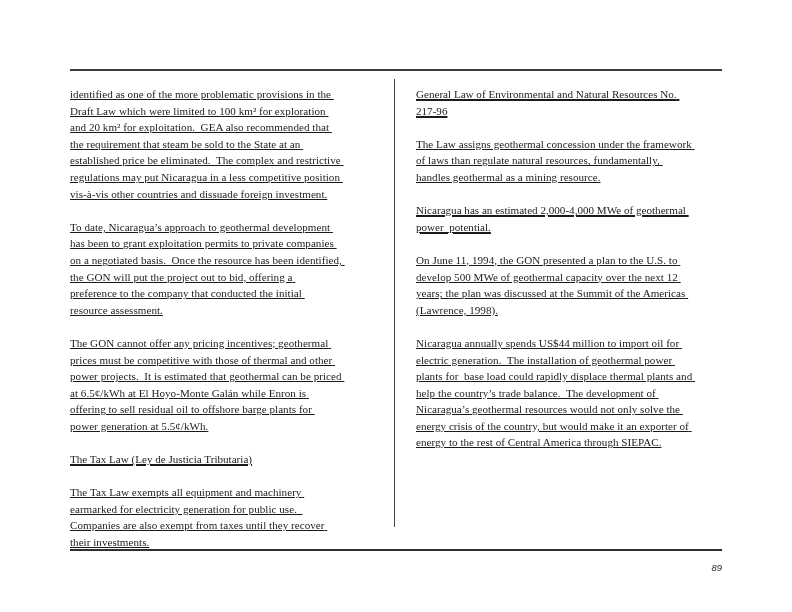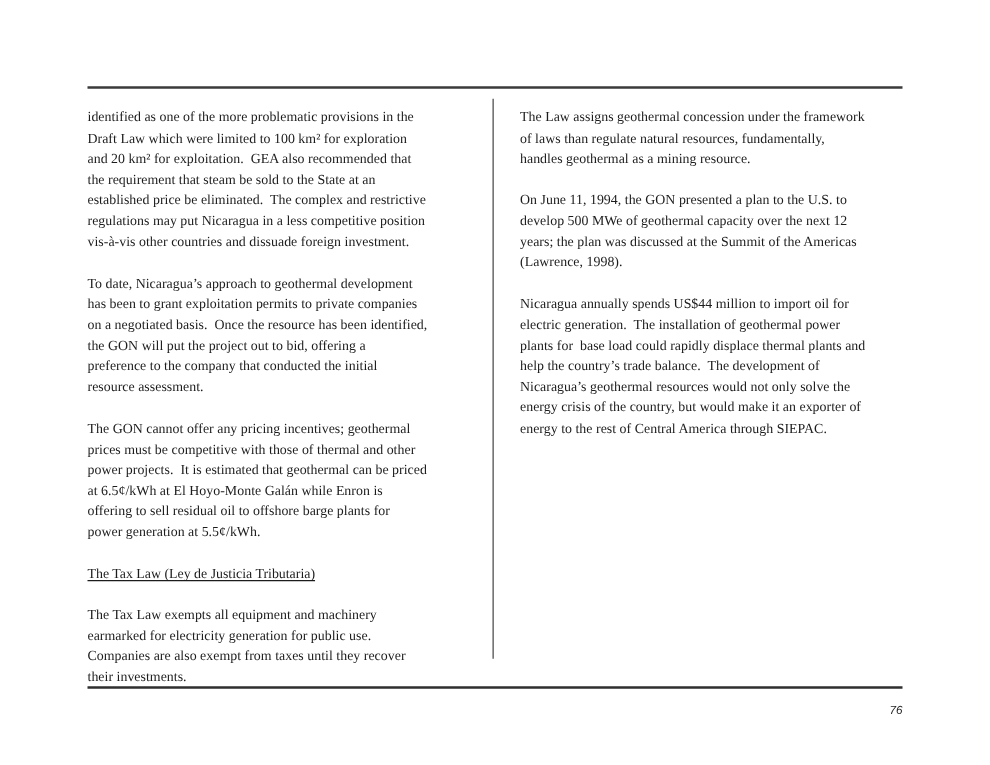--- a/index.html
+++ b/index.html
@@ -47,20 +47,21 @@
   
   .columns {
     position: absolute;
     left: 0;
     top: 86px;
     width: 792px;
   }
   .col {
     position: absolute;
     top: 0;
+    text-decoration: underline;
   }
   .col-left  { left: 70px;  width: 272px; }
   .col-right { left: 416px; width: 278px; }
 
   .para {
     font-size: 11.1px;
     line-height: 16.6px;
     text-align: left;
     margin: 0 0 16.6px 0;
     color: #1c1c1c;
@@ -138,25 +139,27 @@
 
   <div class="columns">
     <div class="col col-left" id="col-left">
         <div class="para">identified as one of the more problematic provisions in the Draft Law which were limited to 100 km² for exploration and 20 km² for exploitation.  GEA also recommended that the requirement that steam be sold to the State at an established price be eliminated.  The complex and restrictive regulations may put Nicaragua in a less competitive position vis-à-vis other countries and dissuade foreign investment.</div>
         <div class="para">To date, Nicaragua’s approach to geothermal development has been to grant exploitation permits to private companies on a negotiated basis.  Once the resource has been identified, the GON will put the project out to bid, offering a preference to the company that conducted the initial resource assessment.</div>
         <div class="para">The GON cannot offer any pricing incentives; geothermal prices must be competitive with those of thermal and other power projects.  It is estimated that geothermal can be priced at 6.5¢/kWh at El Hoyo-Monte Galán while Enron is offering to sell residual oil to offshore barge plants for power generation at 5.5¢/kWh.</div>
         <div class="heading-underline">The Tax Law (Ley de Justicia Tributaria)</div>
         <div class="para">The Tax Law exempts all equipment and machinery earmarked for electricity generation for public use.  Companies are also exempt from taxes until they recover their investments.</div>
       </div>
     <div class="col col-right" id="col-right">
+        <div class="heading-underline">General Law of Environmental and Natural Resources No. 217-96</div>
         <div class="para">The Law assigns geothermal concession under the framework of laws than regulate natural resources, fundamentally, handles geothermal as a mining resource.</div>
+        <div class="heading-underline">Nicaragua has an estimated 2,000-4,000 MWe of geothermal power  potential.</div>
         <div class="para">On June 11, 1994, the GON presented a plan to the U.S. to develop 500 MWe of geothermal capacity over the next 12 years; the plan was discussed at the Summit of the Americas (Lawrence, 1998).</div>
         <div class="para">Nicaragua annually spends US$44 million to import oil for electric generation.  The installation of geothermal power plants for  base load could rapidly displace thermal plants and help the country’s trade balance.  The development of Nicaragua’s geothermal resources would not only solve the energy crisis of the country, but would make it an exporter of energy to the rest of Central America through SIEPAC.</div>
       </div>
   </div>
 
   <div class="footer-rule"></div>
 
   <div class="footer">
-    <div class="footer-page">76</div>
+    <div class="footer-page">89</div>
   </div>
 
 </div>
 
 </body></html>

